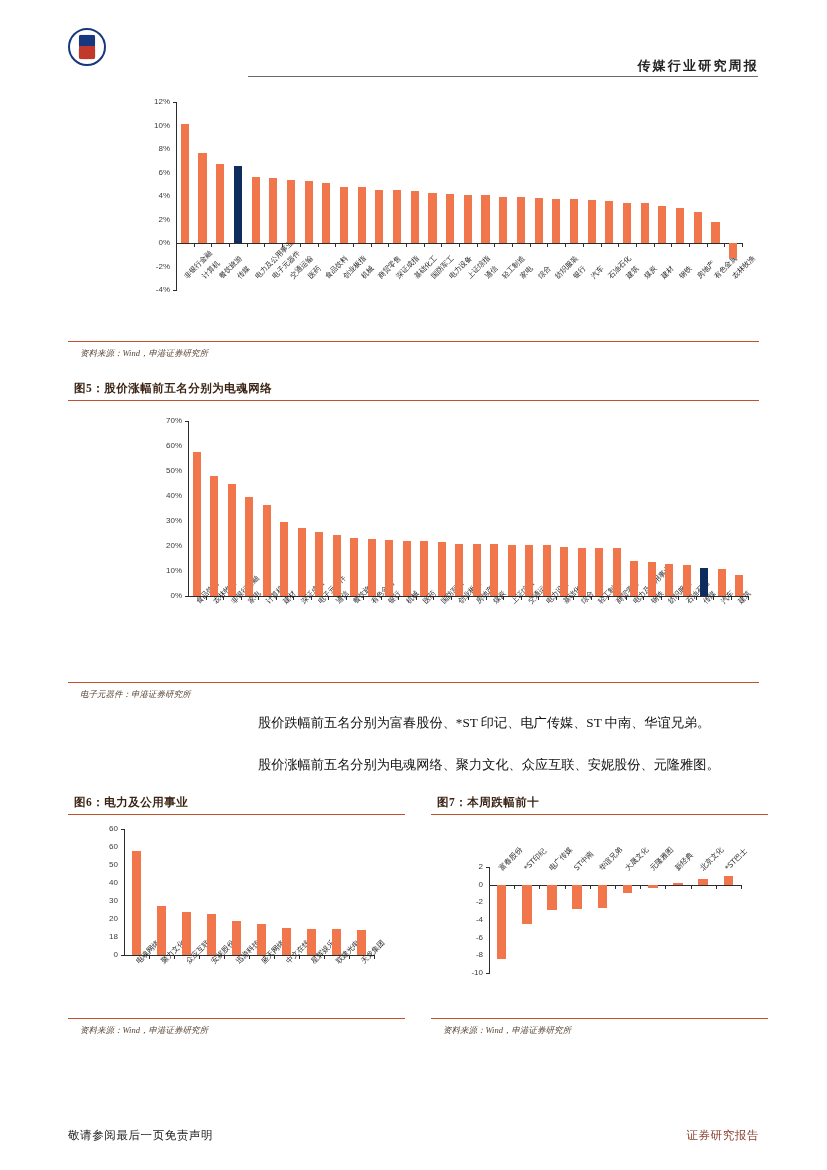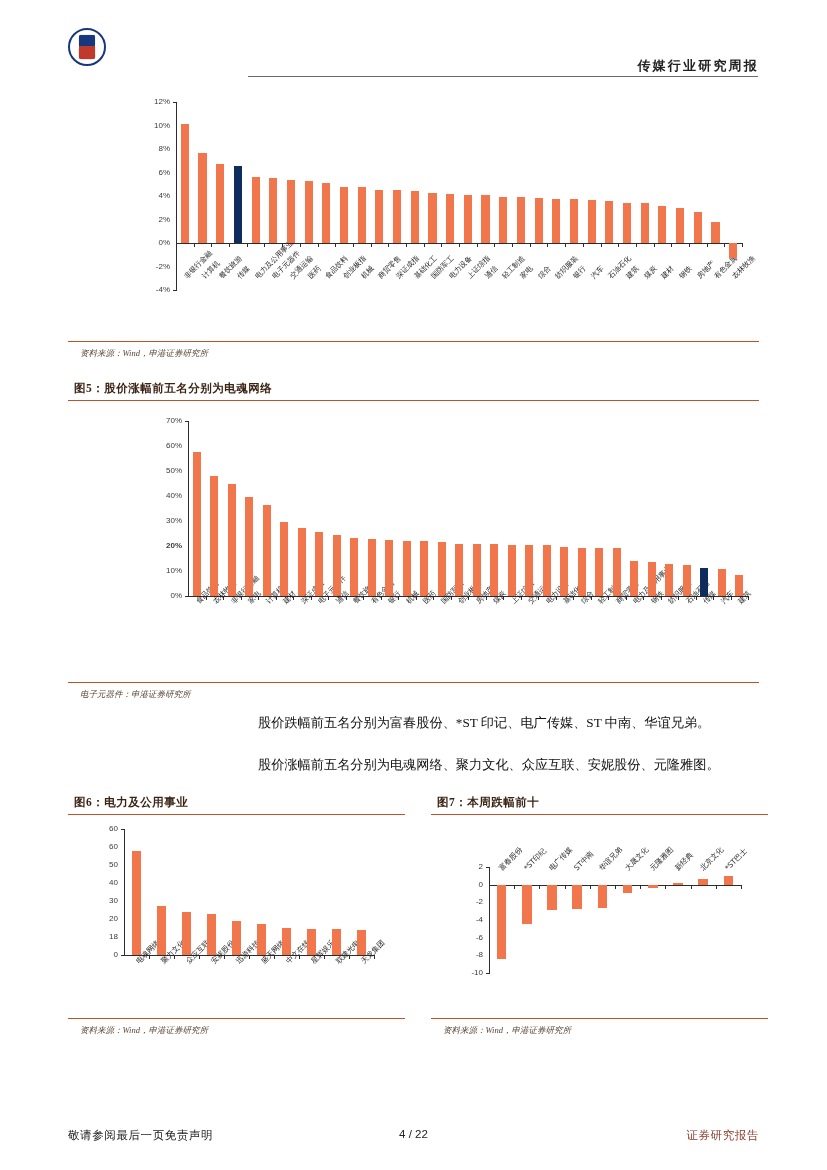--- a/index.html
+++ b/index.html
@@ -259,21 +259,21 @@
 <div class="fig-source" style="position:absolute; left:74px; top:345px;">资料来源：Wind，申港证券研究所</div>
 
 <div class="fig-caption" style="position:absolute; left:74px; top:381px;">图5：股价涨幅前五名分别为电魂网络</div>
 <div class="fig-box" style="position:absolute; left:68px; top:400px; width:691px; height:283px;">
   <div class="chart" id="chart5" style="position:absolute; left:8px; top:0; width:691px; height:281px;">
       <div class="yaxis-label" style="right: 585px; top: 15px; width: 44px;">70%</div>
       <div class="yaxis-label" style="right: 585px; top: 40px; width: 44px;">60%</div>
       <div class="yaxis-label" style="right: 585px; top: 65px; width: 44px;">50%</div>
       <div class="yaxis-label" style="right: 585px; top: 90px; width: 44px;">40%</div>
       <div class="yaxis-label" style="right: 585px; top: 115px; width: 44px;">30%</div>
-      <div class="yaxis-label" style="right: 585px; top: 140px; width: 44px; font-weight: bold;">20%</div>
+      <div class="yaxis-label" style="right: 585px; top: 140px; width: 44px;">20%</div>
       <div class="yaxis-label" style="right: 585px; top: 165px; width: 44px;">10%</div>
       <div class="yaxis-label" style="right: 585px; top: 190px; width: 44px;">0%</div>
       <div class="axis-line" style="left: 112px; top: 20px; width: 1.2px; height: 175px;"></div>
       <div class="axis-line" style="left: 109px; top: 20px; width: 4px; height: 1.2px;"></div>
       <div class="axis-line" style="left: 109px; top: 195px; width: 4px; height: 1.2px;"></div>
       <div class="axis-line" style="left: 112px; top: 195px; width: 560px; height: 1.3px;"></div>
       <div class="bar" style="left: 116.725px; width: 8.05px; top: 51.25px; height: 143.75px; bottom: auto;"></div>
       <div class="tick" style="left: 129.5px; top: 195px;"></div>
       <div class="xlab" style="font-size: 7.2px; left: 117.75px; top: 198px;">食品饮料</div>
       <div class="bar" style="left: 134.225px; width: 8.05px; top: 75px; height: 120px; bottom: auto;"></div>
@@ -468,15 +468,14 @@
       <div class="xlab up" style="font-size: 7.4px; left: 274.2px; top: 48px;">北京文化</div>
       <div class="bar" style="left: 292.612px; width: 9.576px; top: 60.8333px; height: 8.83333px; bottom: auto;"></div>
       <div class="tick" style="left: 310px; top: 69.6667px;"></div>
       <div class="xlab up" style="font-size: 7.4px; left: 299.4px; top: 48px;">*ST巴士</div>
     </div>
 </div>
 <div class="fig-source" style="position:absolute; left:437px; top:1022px;">资料来源：Wind，申港证券研究所</div>
 
 <div class="footer">
   <div class="footer-left">敬请参阅最后一页免责声明</div>
-  <div class="footer-center">4 / 22</div>
   <div class="footer-right">证券研究报告</div>
 </div>
 
 </body></html>

